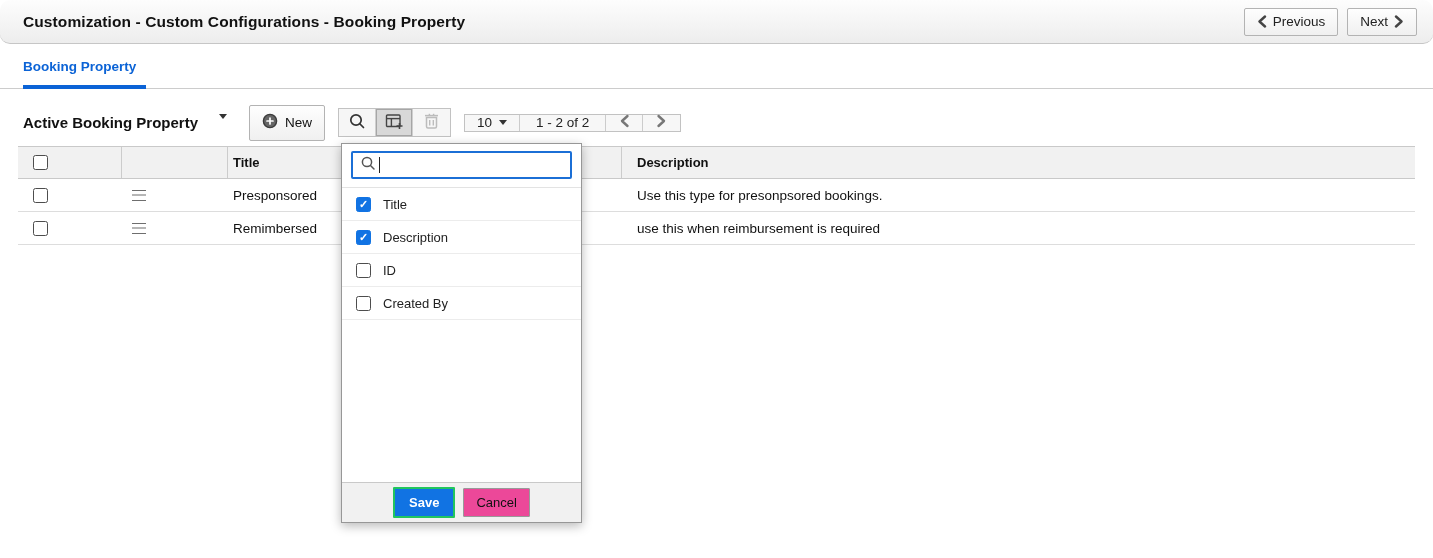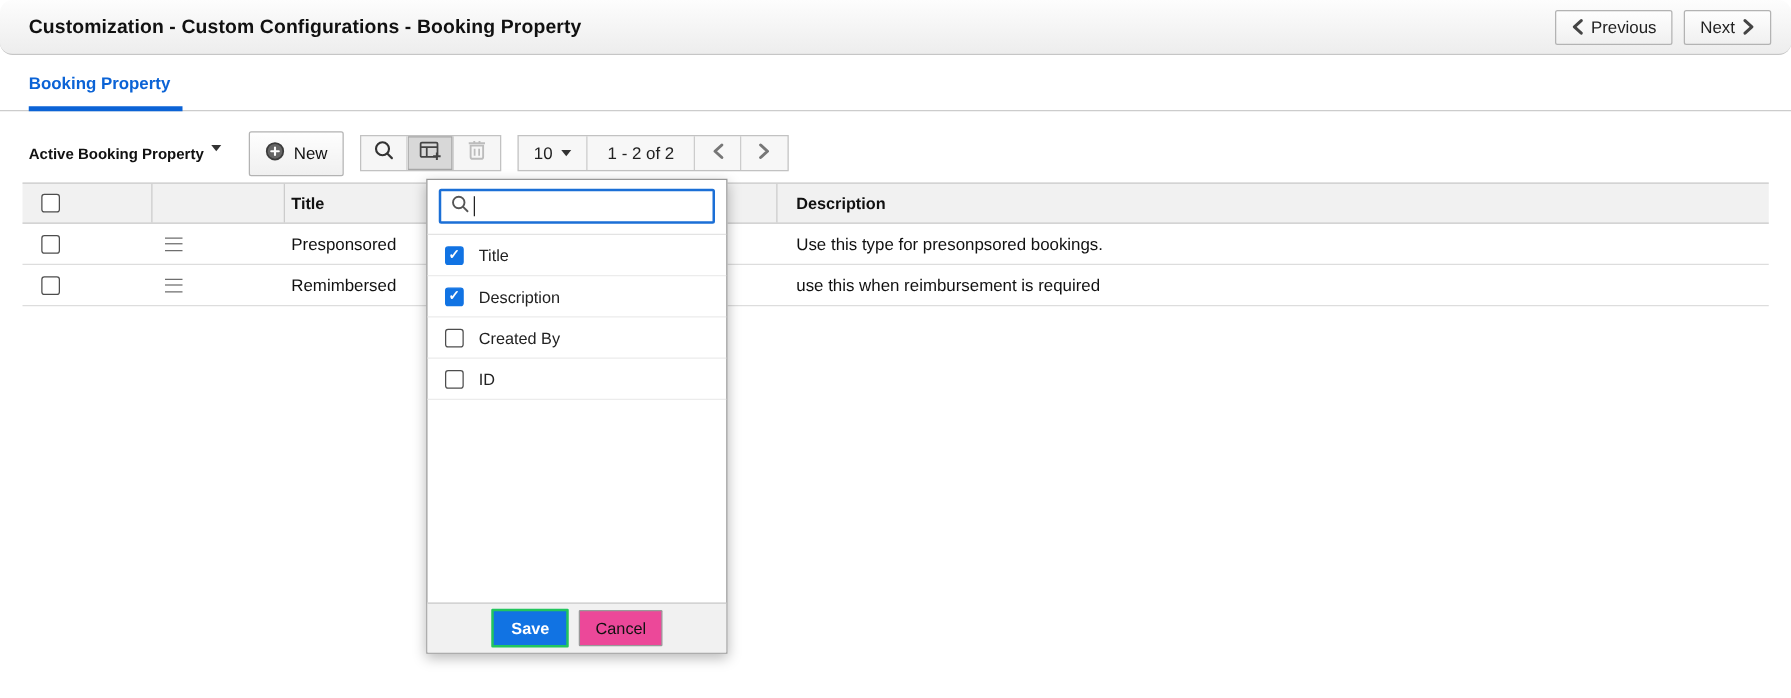--- a/index.html
+++ b/index.html
@@ -20,35 +20,35 @@
   
   .tabbar { position:relative; height:45px; padding-left:23px; display:flex; align-items:flex-end;
     border-bottom:1px solid #ccc; background:#fff; }
   .tab { position:relative; font-size:13.5px; font-weight:bold; color:#0b63d6;
     padding:0 2px 14px 0; cursor:pointer; }
   .tab::after { content:""; position:absolute; left:0; right:-8px; bottom:-1px; height:4px;
     background:#0b63d6; }
 
   
   .toolbar { display:flex; align-items:center; margin:19px 0 0 23px; height:29px; }
-  .view-selector { display:flex; align-items:flex-start; gap:6px; font-size:12px; font-weight:bold;
+  .view-selector { display:flex; align-items:flex-start; gap:21px; font-size:15px; font-weight:bold;
     color:#111; margin-right:22px; cursor:pointer; }
   .caret-down { width:0; height:0; border-left:4.5px solid transparent;
     border-right:4.5px solid transparent; border-top:5px solid #333; }
   .btn-new { display:inline-flex; align-items:center; gap:7px; height:36px; padding:0 12px;
     background:linear-gradient(#fefefe,#f0f0f0); border:1px solid #b3b3b3; border-radius:2px;
     font-size:13.5px; color:#111; cursor:pointer; }
   .icon-group { display:flex; height:29px; border:1px solid #c2c2c2; background:#f6f6f6;
     margin-left:13px; }
   .icon-cell { width:37px; height:100%; display:flex; align-items:center; justify-content:center;
     border-right:1px solid #cfcfcf; cursor:pointer; }
   .icon-cell:last-child { border-right:none; }
   .icon-cell.active { background:#d8d8d8; box-shadow:inset 0 0 0 1px #a6a6a6; }
   .icon-cell.disabled { cursor:default; }
-  .pager-group { display:flex; align-items:stretch; height:29px; border:1px solid #c2c2c2;
+  .pager-group { display:flex; align-items:stretch; height:18px; border:1px solid #c2c2c2;
     background:#f7f7f7; margin-left:13px; }
   .pager-cell { display:flex; align-items:center; gap:7px; padding:0 12px; font-size:13.5px;
     color:#222; border-right:1px solid #ccc; cursor:pointer; }
   .pager-cell:last-child { border-right:none; }
   .pager-cell.count { cursor:default; padding:0 16px; }
   .pager-arrow { width:37px; justify-content:center; padding:0; }
 
   
   .grid { margin:9px 18px 0 18px; }
   .thead { display:flex; height:33px; background:#f1f1f1; border-top:1px solid #c9c9c9;
@@ -253,25 +253,25 @@
   <div class="popup-item">
     <span class="cb checked"></span>
     <span>Title</span>
   </div>
   <div class="popup-item">
     <span class="cb checked"></span>
     <span>Description</span>
   </div>
   <div class="popup-item">
     <span class="cb"></span>
+    <span>ID</span>
+  </div>
+  <div class="popup-item">
+    <span class="cb"></span>
     <span>Created By</span>
-  </div>
-  <div class="popup-item">
-    <span class="cb"></span>
-    <span>ID</span>
   </div>
 
   <div class="popup-spacer"></div>
 
   <div class="popup-footer">
     <button class="btn-save">Save</button>
     <button class="btn-cancel">Cancel</button>
   </div>
 </div>
 

